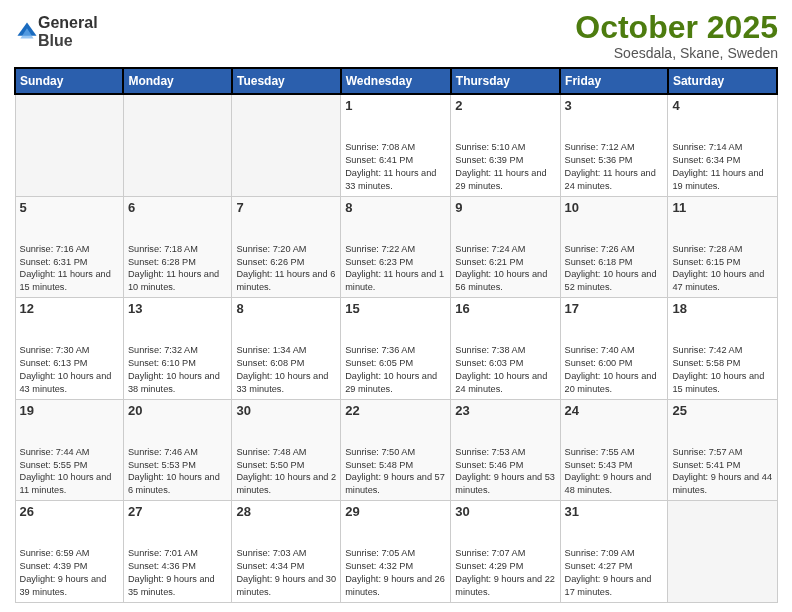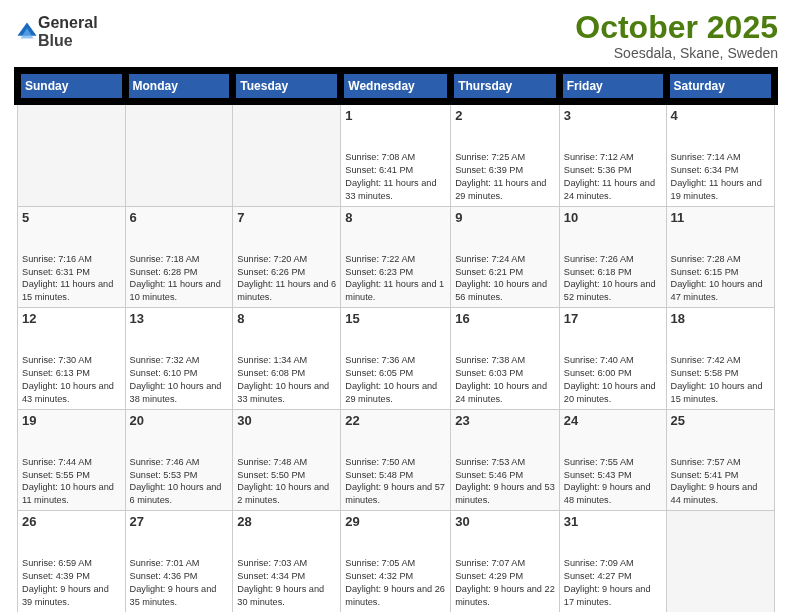--- a/index.html
+++ b/index.html
@@ -64,21 +64,21 @@
       border-collapse: collapse;
       border: 1px solid #ccc;
     }
     .calendar th {
       background-color: #2b5fad;
       color: #fff;
       font-size: 12px;
       font-weight: bold;
       padding: 5px 4px;
       text-align: left;
-      border: 7px solid #000000;
+      border: 2px solid #000000;
     }
     .calendar td {
       border: 1px solid #ccc;
       vertical-align: top;
       padding: 3px 4px;
       width: 113px;
       height: 82px;
       font-size: 9.5px;
       color: #333;
       background: #fff;
@@ -145,21 +145,21 @@
           <td class="empty"></td>
           <td>
             <div class="day-number">1</div>
             <div class="day-info">Sunrise: 7:08 AM
 Sunset: 6:41 PM
 Daylight: 11 hours
 and 33 minutes.</div>
           </td>
           <td>
             <div class="day-number">2</div>
-            <div class="day-info">Sunrise: 7:25 AM
+            <div class="day-info">Sunrise: 5:10 AM
 Sunset: 6:39 PM
 Daylight: 11 hours
 and 29 minutes.</div>
           </td>
           <td>
             <div class="day-number">3</div>
             <div class="day-info">Sunrise: 7:12 AM
 Sunset: 5:36 PM
 Daylight: 11 hours
 and 24 minutes.</div>

